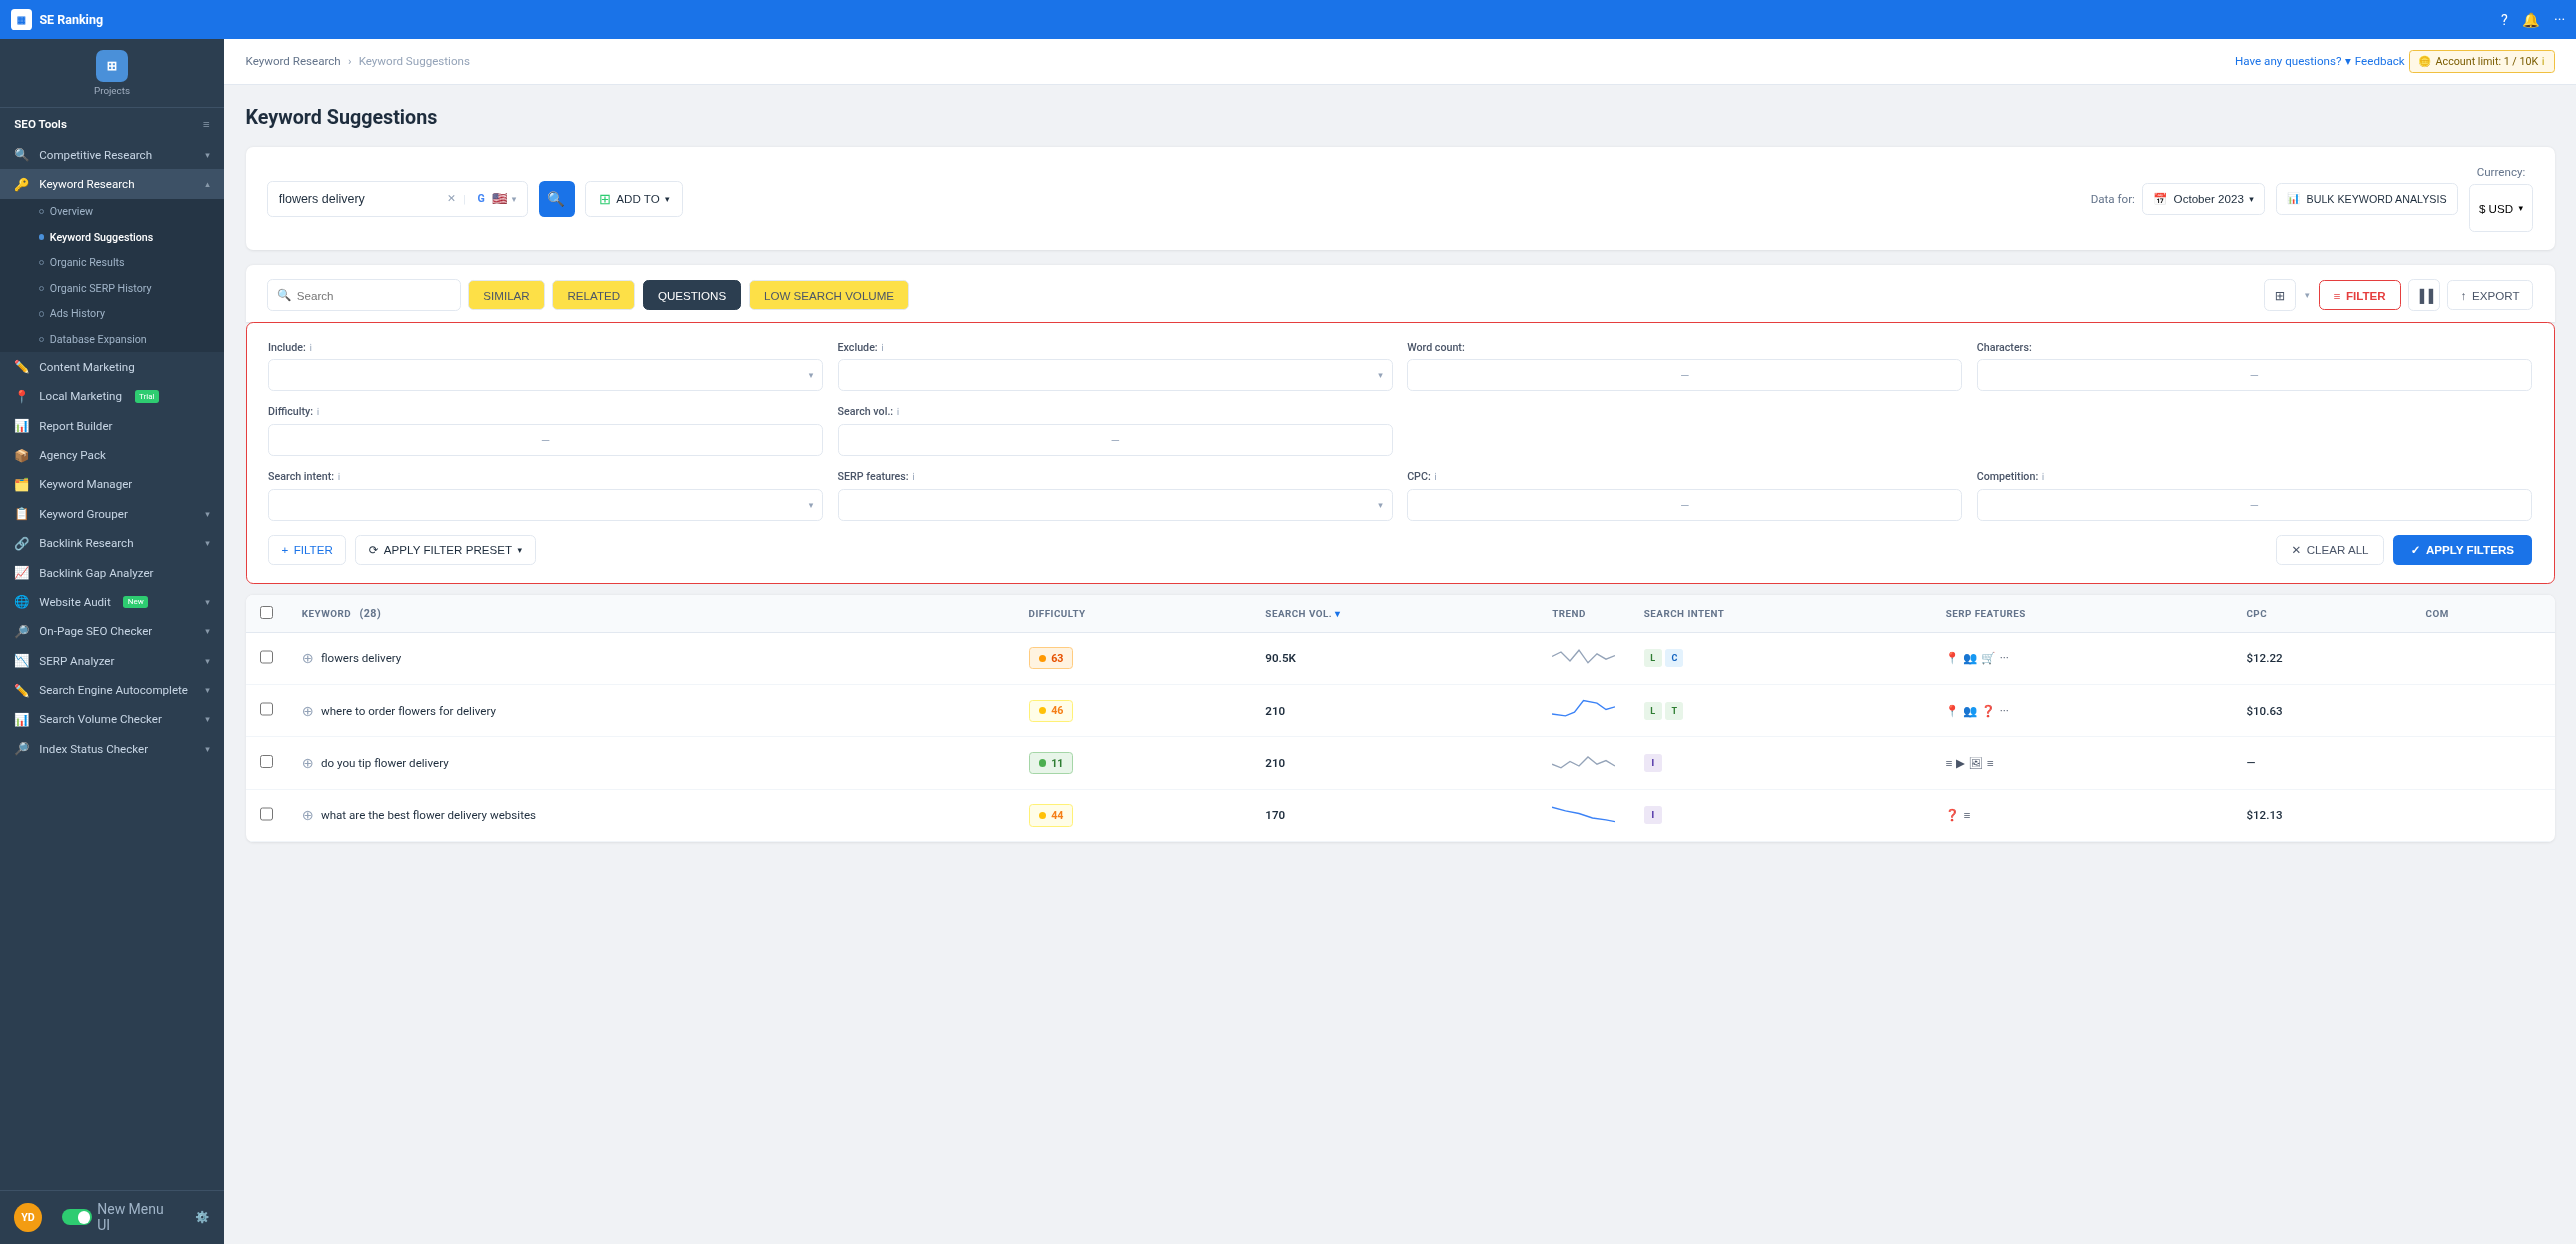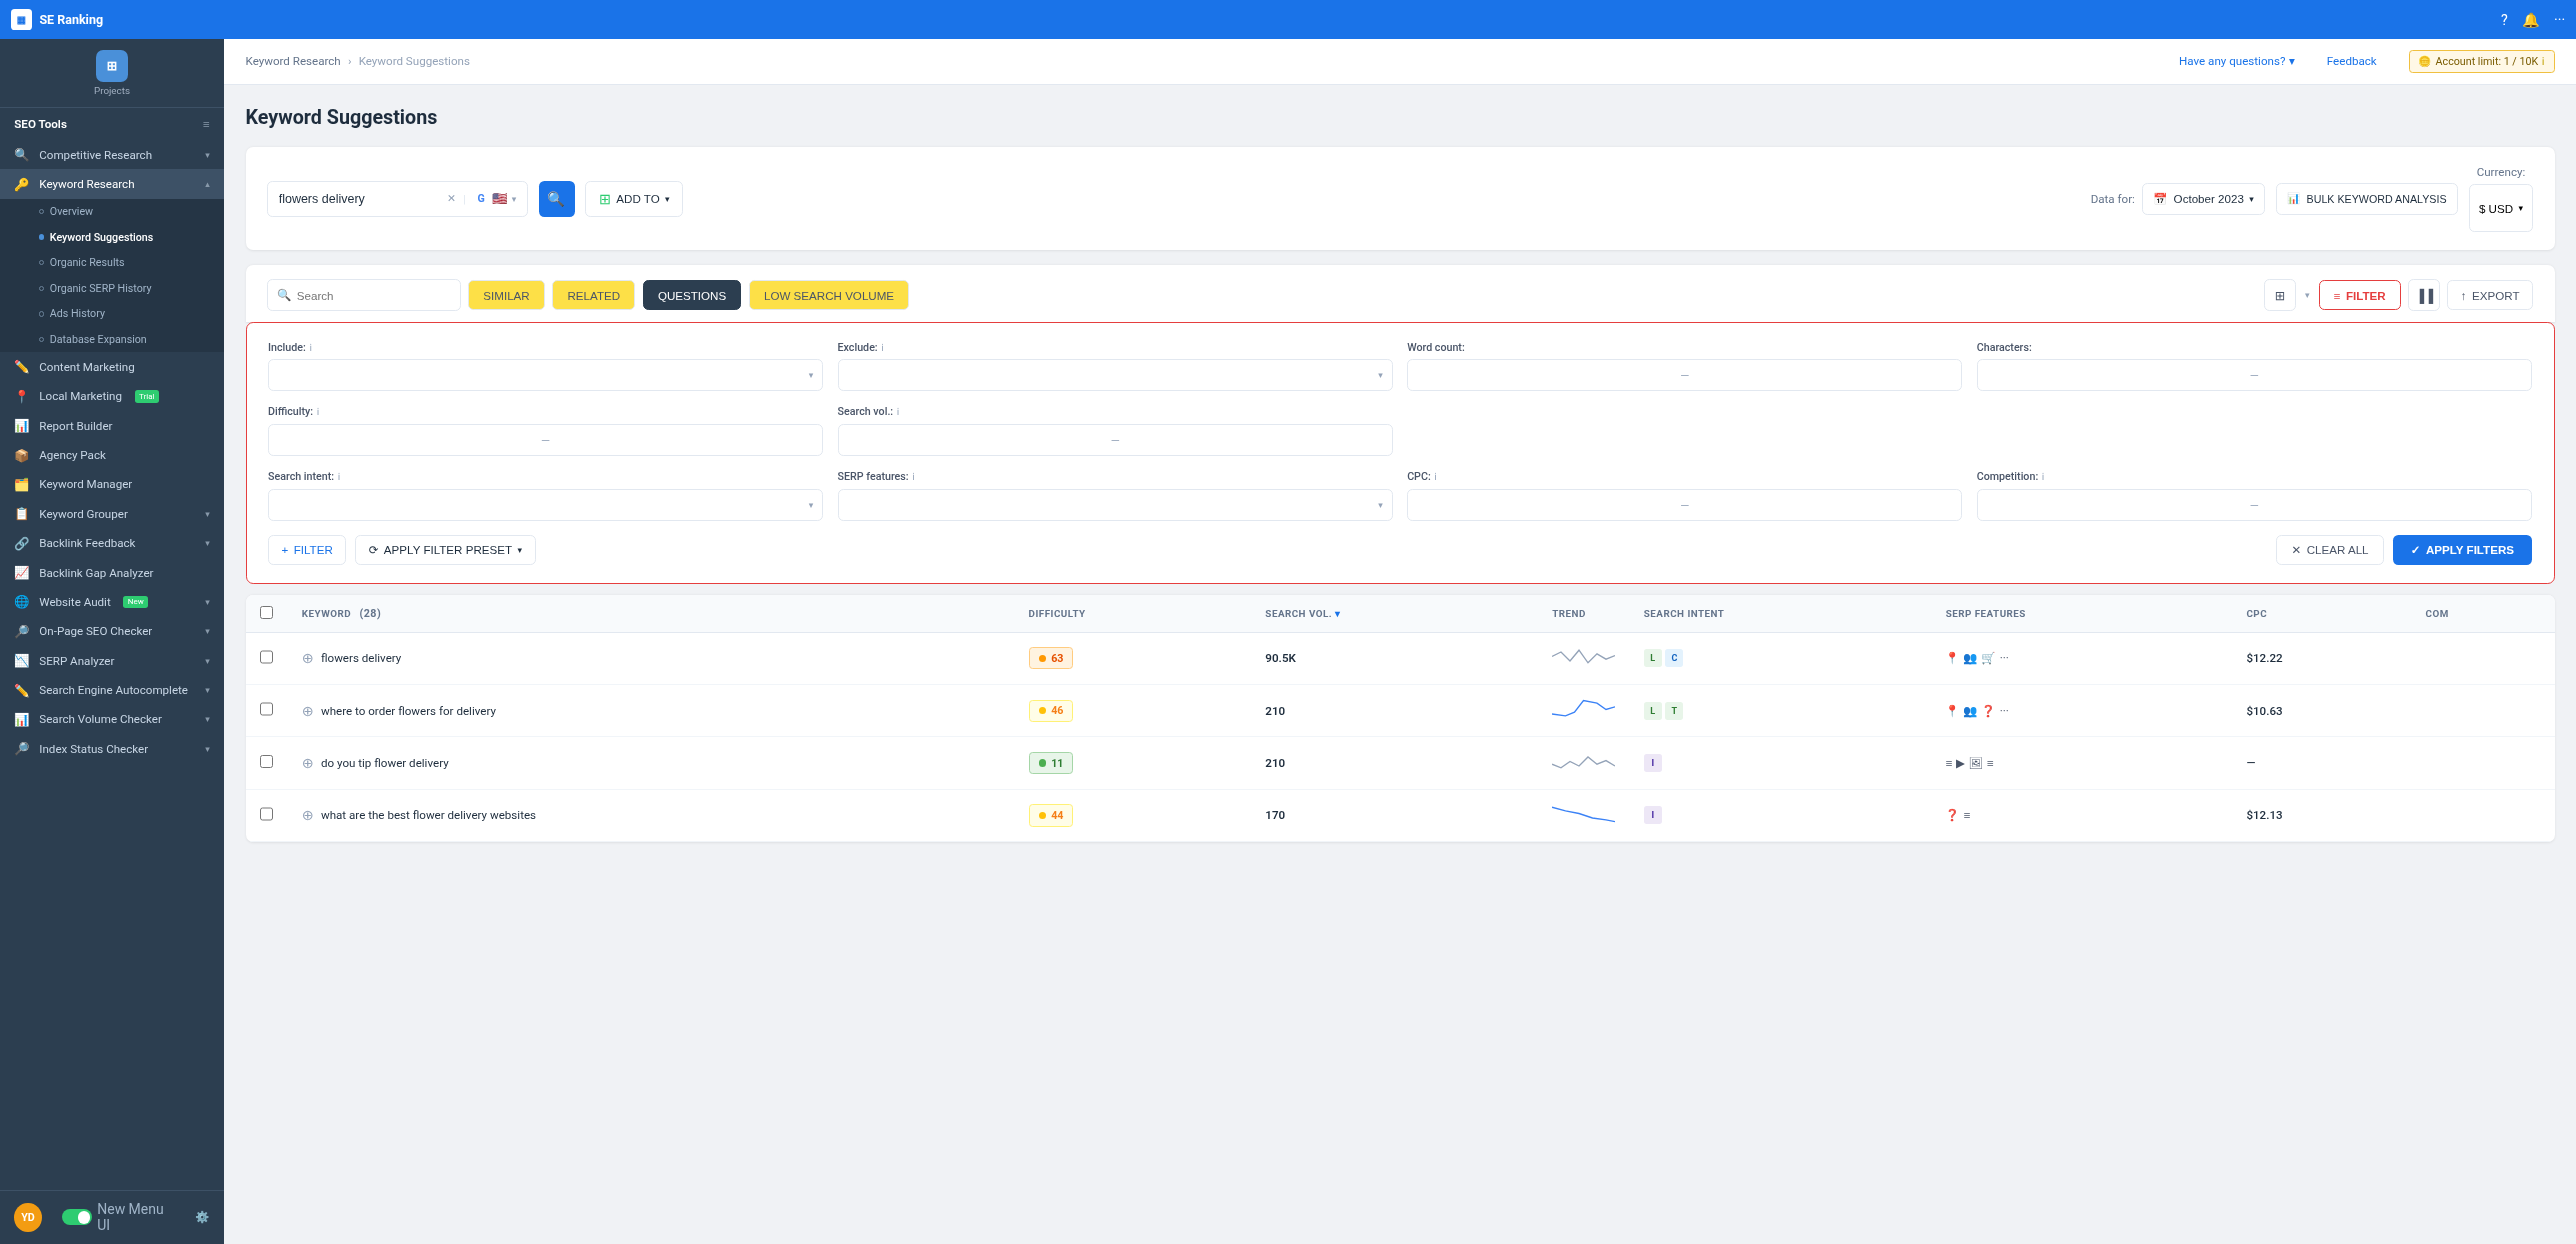--- a/index.html
+++ b/index.html
@@ -40,21 +40,21 @@
     .toggle-switch::after { content: ''; position: absolute; right: 1.8px; top: 1.8px; width: 12.5px; height: 12.5px; background: white; border-radius: 50%; }
 
     
     .main { flex: 1; display: flex; flex-direction: column; padding-top: 39px; overflow: hidden; }
 
     
     .content-header { background: white; padding: 10.7px 21.5px; border-bottom: 0.9px solid #e2e8f0; display: flex; align-items: center; justify-content: space-between; flex-shrink: 0; }
     .breadcrumb { display: flex; align-items: center; gap: 7.2px; color: #64748b; font-size: 11.6px; }
     .breadcrumb .sep { color: #94a3b8; }
     .breadcrumb .current { color: #94a3b8; }
-    .header-actions { display: flex; align-items: center; gap: 32px; }
+    .header-actions { display: flex; align-items: center; gap: 4px; }
     .header-link { color: #1a73e8; font-size: 11.6px; cursor: pointer; display: flex; align-items: center; gap: 3.6px; }
     .account-limit { background: #fff8e6; border: 0.9px solid #f0c040; border-radius: 3.6px; padding: 3.6px 9px; font-size: 10.7px; color: #7a5c00; display: flex; align-items: center; gap: 3.6px; }
 
     
     .page-content { flex: 1; overflow-y: auto; padding: 21.5px; background: #f0f2f5; }
 
     .page-title { font-size: 19.7px; font-weight: 700; color: #1e2d3d; margin-bottom: 18px; }
 
     
     .search-section { background: white; border-radius: 7.2px; padding: 18px 21.5px; margin-bottom: 14.3px; box-shadow: 0 0.9px 2.7px rgba(0,0,0,0.08); }
@@ -231,21 +231,21 @@
   </div>
 
   <div class="sidebar-menu-item">
     <span class="item-icon">📋</span>
     <span>Keyword Grouper</span>
     <span class="chevron">▾</span>
   </div>
 
   <div class="sidebar-menu-item">
     <span class="item-icon">🔗</span>
-    <span>Backlink Feedback</span>
+    <span>Backlink Research</span>
     <span class="chevron">▾</span>
   </div>
 
   <div class="sidebar-menu-item">
     <span class="item-icon">📈</span>
     <span>Backlink Gap Analyzer</span>
   </div>
 
   <div class="sidebar-menu-item">
     <span class="item-icon">🌐</span>

